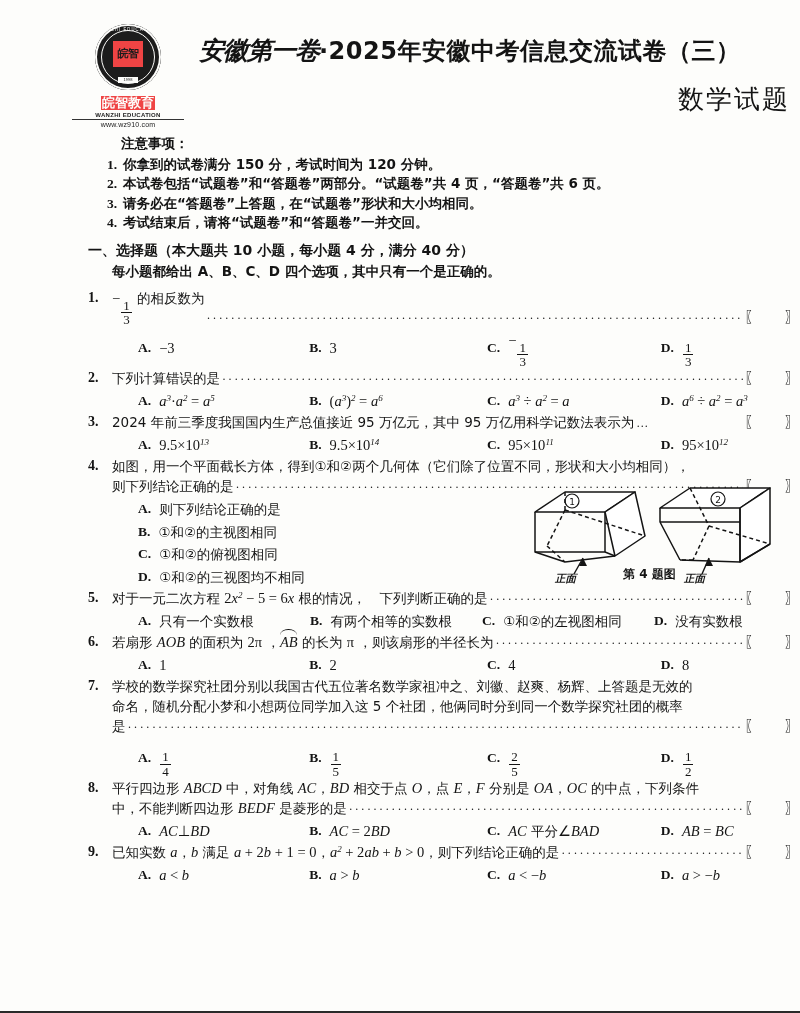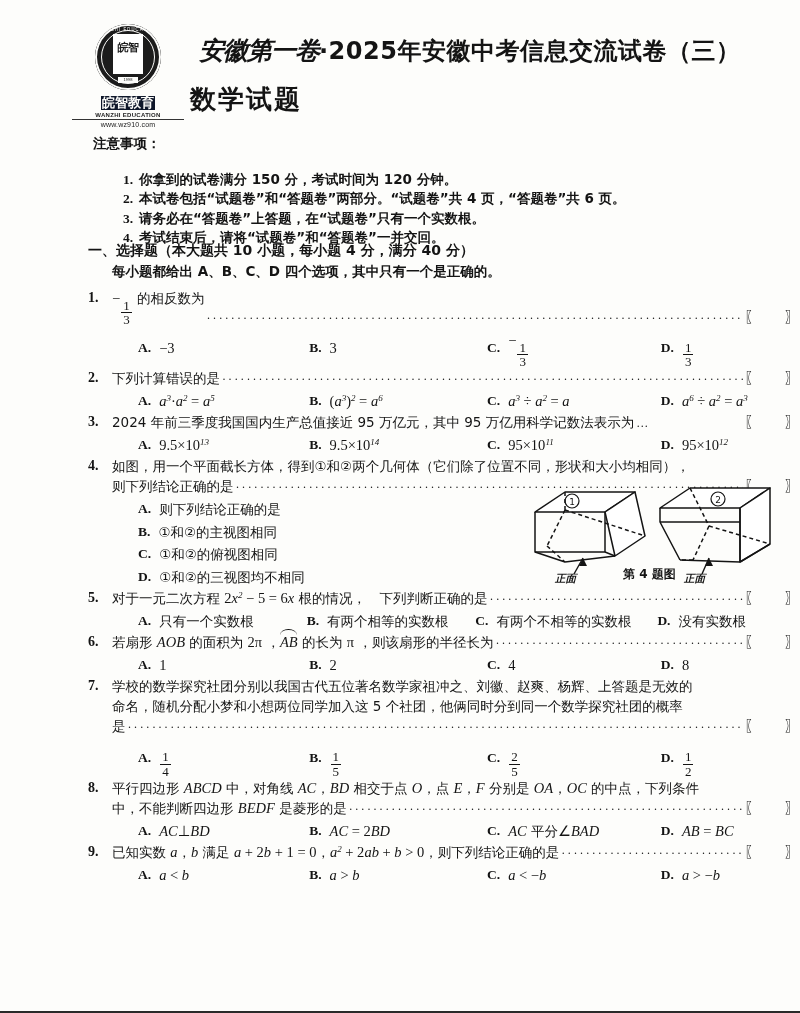--- a/index.html
+++ b/index.html
@@ -61,28 +61,28 @@
     letter-spacing: 1.1px;
     font-family: "Liberation Sans", sans-serif;
     transform: scaleY(1.1);
   }
   .seal .seal-core {
     position: absolute;
     left: 50%;
     top: 46%;
     transform: translate(-50%, -50%);
     width: 30px;
-    height: 40px;
-    background: #ffffff;
+    height: 26px;
+    background: #ef4444;
     color: #1c1c1c;
     font-size: 11px;
     line-height: 26px;
     font-weight: bold;
     letter-spacing: -0.5px;
-    font-family: Liberation Serif, serif;
+    font-family: Liberation Mono, monospace;
   }
   .seal .seal-base {
     position: absolute;
     left: 50%;
     bottom: 7px;
     transform: translateX(-50%);
     width: 20px;
     height: 6px;
     background: #fdfdfb;
     color: #1c1c1c;
@@ -90,21 +90,21 @@
     line-height: 6px;
     font-family: "Liberation Sans", sans-serif;
   }
   .brand-cn {
     margin-top: 6px;
     font-size: 13px;
     font-weight: bold;
     letter-spacing: 0px;
     color: #151515;
     font-family: "DejaVu Sans", sans-serif;
-    background: #0f172a;
+    background: #ef4444;
     color: #fdfdfb;
     display: inline-block;
     padding: 0 1px;
     line-height: 14px;
     text-align: center;
   }
   .brand-en {
     font-size: 6px;
     letter-spacing: 0.3px;
     font-weight: bold;
@@ -138,41 +138,41 @@
     font-style: italic;
     font-weight: bold;
     letter-spacing: -1px;
     font-size: 25px;
   }
   .title-sub {
     position: absolute;
     left: 190px;
     top: 82px;
     width: 600px;
-    text-align: left;
+    text-align: right;
     font-size: 26px;
-    font-weight: bold;
+    font-weight: normal;
     letter-spacing: 2px;
     font-family: "DejaVu Sans", sans-serif;
   }
 
   
   .notice {
     position: absolute;
     left: 93px;
     top: 134px;
     width: 700px;
     font-size: 13.5px;
     line-height: 19.5px;
     font-family: "DejaVu Sans", sans-serif;
     font-weight: bold;
   }
-  .notice-title { margin-bottom: 1px; }
+  .notice-title { margin-bottom: 1px; margin-left: 28px; }
   .notice ol {
-    margin: 16px;
+    margin: 0;
     padding-left: 30px;
     list-style: none;
     counter-reset: n;
   }
   .notice li {
     counter-increment: n;
     position: relative;
     white-space: nowrap;
   }
   .notice li::before {
@@ -371,21 +371,21 @@
     </div>
 
     <div class="title-sub">数学试题</div>
   </div>
 
   <div class="notice">
     <div class="notice-title">注意事项：</div>
     <ol id="notice-list">
         <li>你拿到的试卷满分 150 分，考试时间为 120 分钟。</li>
         <li>本试卷包括“试题卷”和“答题卷”两部分。“试题卷”共 4 页，“答题卷”共 6 页。</li>
-        <li>请务必在“答题卷”上答题，在“试题卷”只有一个实数根。</li>
+        <li>请务必在“答题卷”上答题，在“试题卷”形状和大小均相同。</li>
         <li>考试结束后，请将“试题卷”和“答题卷”一并交回。</li>
       </ol>
   </div>
 
   <div class="section-head">
     <div>一、选择题（本大题共 10 小题，每小题 4 分，满分 40 分）</div>
     <div class="section-note">每小题都给出 A、B、C、D 四个选项，其中只有一个是正确的。</div>
   </div>
 
   <div class="qlist" id="qlist">
@@ -564,21 +564,21 @@
             <div class="opt">
               <span class="lbl">A.</span>
               <span class="val">只有一个实数根</span>
             </div>
             <div class="opt">
               <span class="lbl">B.</span>
               <span class="val">有两个相等的实数根</span>
             </div>
             <div class="opt">
               <span class="lbl">C.</span>
-              <span class="val">有两个不相等的实数根</span>
+              <span class="val">①和②的左视图相同</span>
             </div>
             <div class="opt">
               <span class="lbl">D.</span>
               <span class="val">没有实数根</span>
             </div>
           </div>
         </div>
       </div>
       <div class="q">
         <div class="q-num">6.</div>

